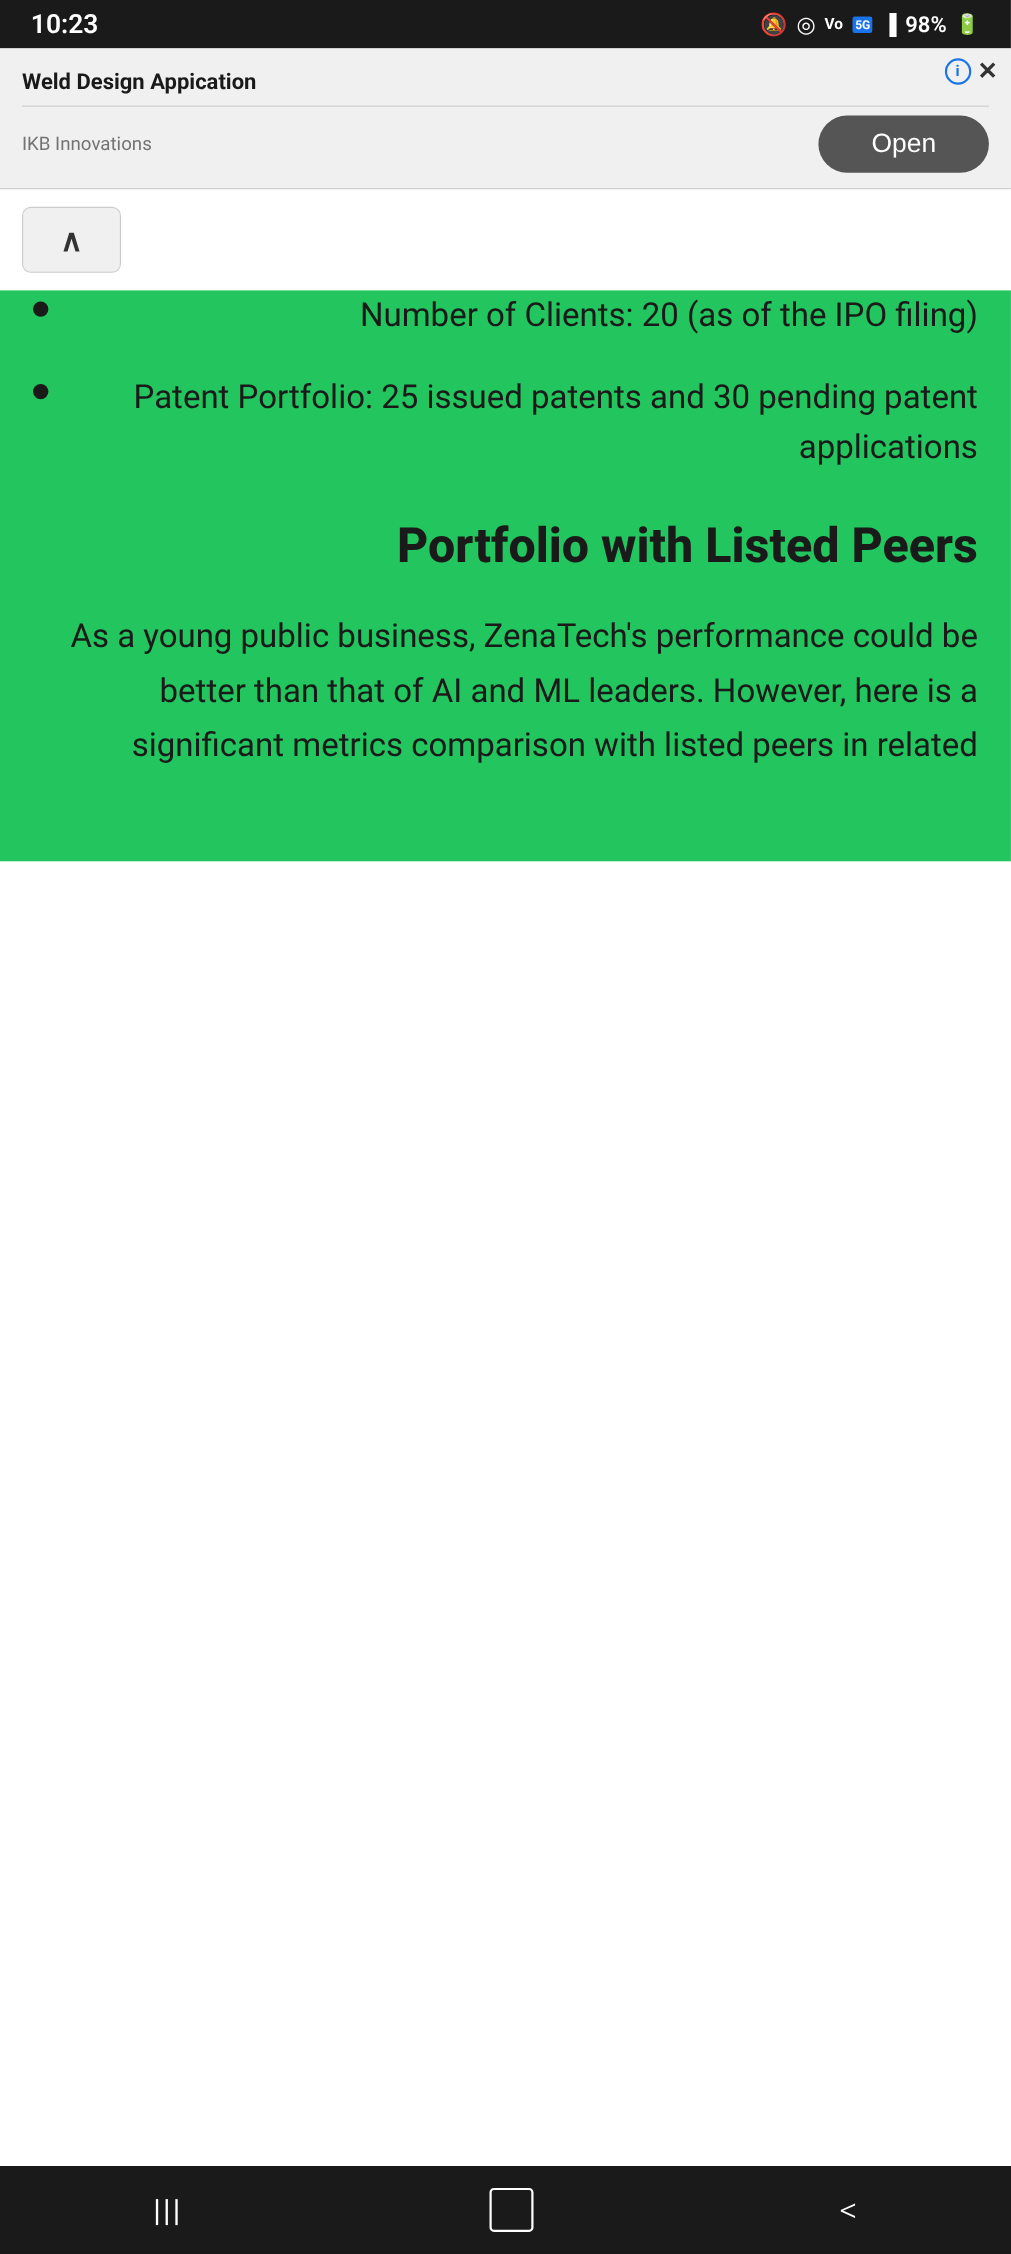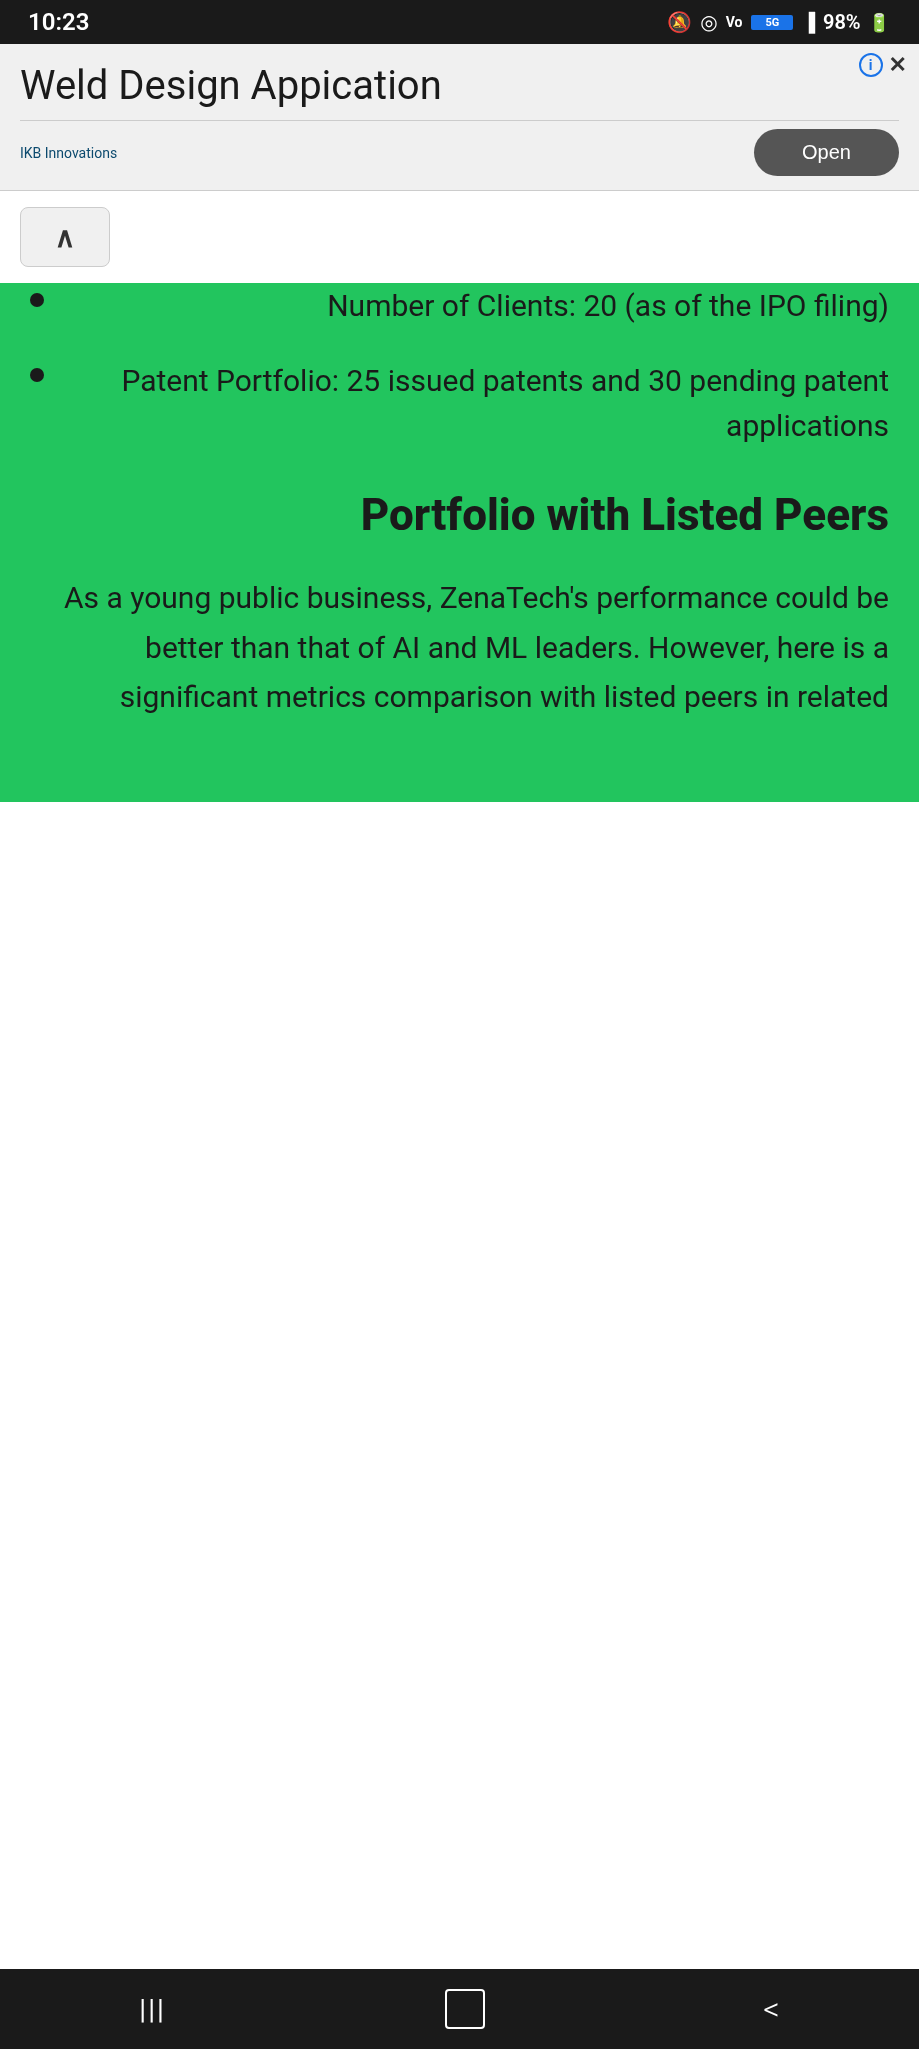--- a/index.html
+++ b/index.html
@@ -74,48 +74,48 @@
     }
 
     .ad-close-icon {
       color: #333333;
       font-size: 22px;
       font-weight: bold;
       cursor: pointer;
     }
 
     .ad-title {
-      font-size: 40px;
-      font-weight: 400;
+      font-size: 20px;
+      font-weight: 700;
       color: #1a1a1a;
       line-height: 1.2;
       margin-top: 4px;
       margin-bottom: 10px;
     }
 
     .ad-footer {
       display: flex;
       align-items: center;
       justify-content: space-between;
       margin-top: 8px;
     }
 
     .ad-company {
-      font-size: 14px;
-      color: #0c4a6e;
+      font-size: 17px;
+      color: #737373;
       text-align: center;
     }
 
     .ad-open-btn {
       background: #555555;
       color: #ffffff;
       border: none;
       border-radius: 30px;
       padding: 12px 48px;
-      font-size: 20px;
+      font-size: 24px;
       cursor: pointer;
       font-weight: 500;
     }
 
     .ad-divider {
       height: 1px;
       background: #cccccc;
       margin-top: 10px;
     }
 
@@ -211,21 +211,21 @@
       align-items: center;
       justify-content: center;
     }
 
     
     .badge-5g {
       background: #1a73e8;
       color: white;
       font-size: 11px;
       font-weight: bold;
-      padding: 1px 14px;
+      padding: 1px 2px;
       border-radius: 2px;
       margin: 0 1px;
     }
   </style>
 </head>
 <body>
 
 <div class="status-bar">
   <span class="status-bar-time">10:23</span>
   <div class="status-bar-icons">

